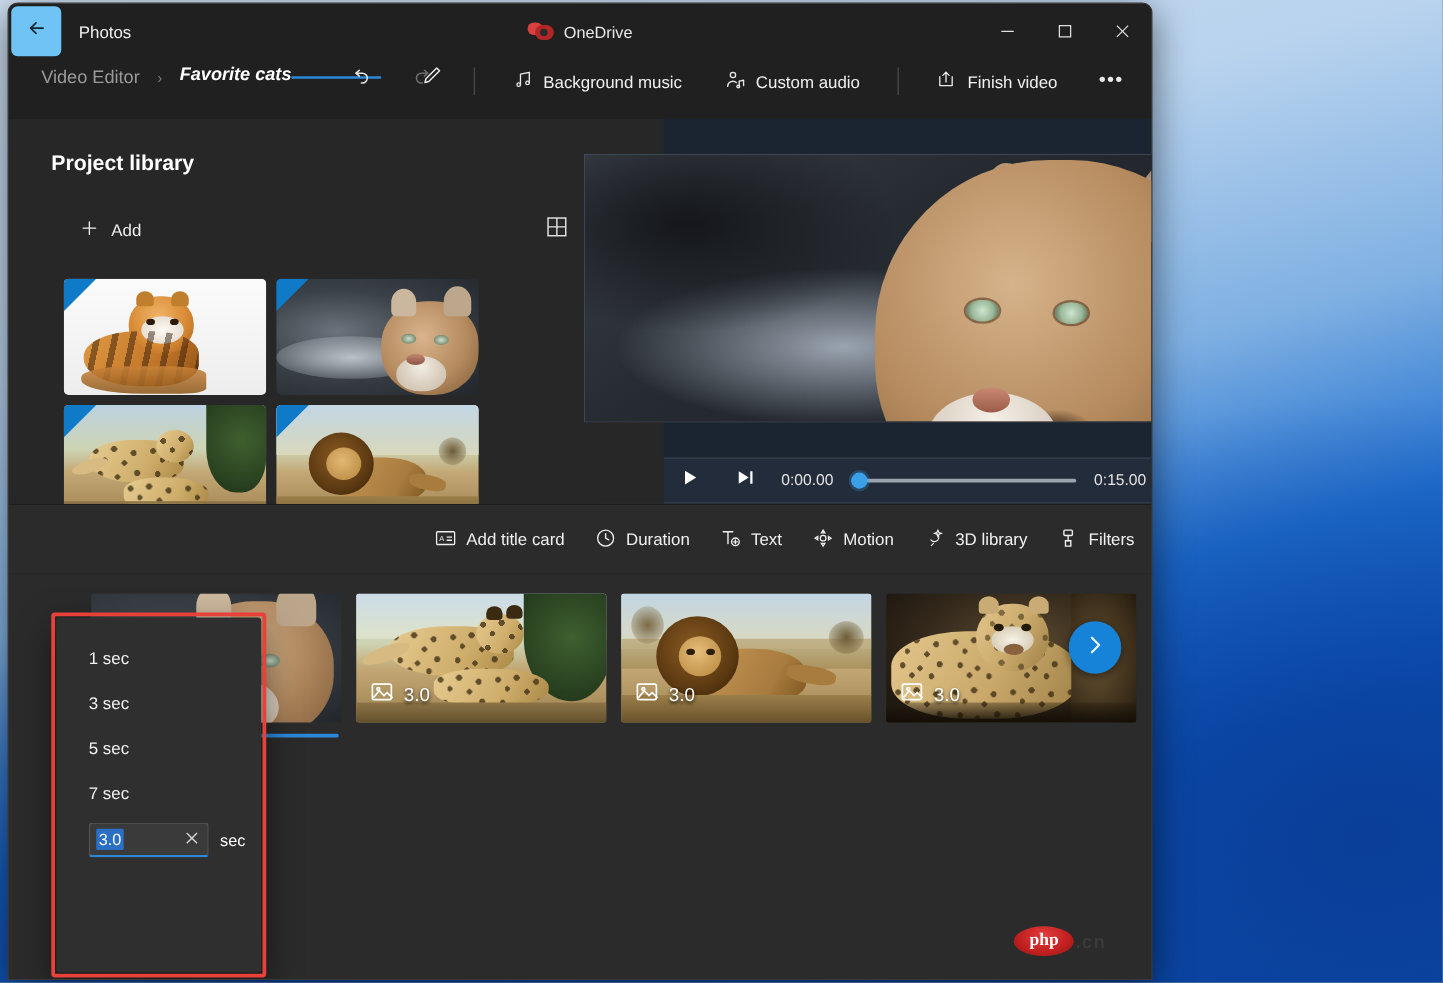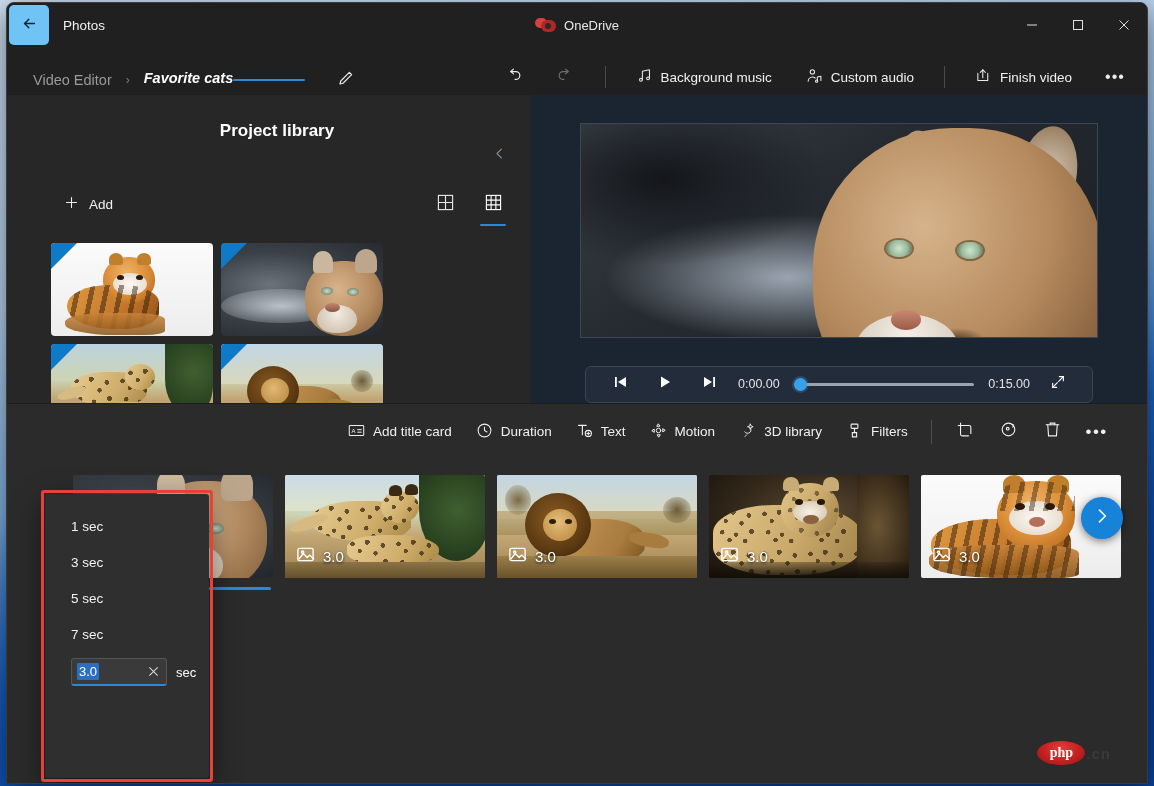--- a/index.html
+++ b/index.html
@@ -18,21 +18,21 @@
     background:
       radial-gradient(ellipse 900px 420px at 20% 100%, rgba(12,74,170,.95), rgba(12,74,170,0) 70%),
       radial-gradient(ellipse 700px 500px at 95% 85%, rgba(10,60,150,.9), rgba(10,60,150,0) 70%);
     pointer-events: none;
   }
 
   
   .app-window {
     position: absolute;
     left: 6px; top: 2px;
-    width: 1142px; height: 782px;
+    width: 916px; height: 782px;
     background: #272727;
     border-radius: 8px 8px 0 0;
     border: 1px solid #3a3a3a;
     overflow: hidden;
     display: flex; flex-direction: column;
     box-shadow: 0 8px 30px rgba(0,0,0,.55);
   }
 
   
   .titlebar {
@@ -80,21 +80,21 @@
     width: 46px; height: 44px;
     display: flex; align-items: center; justify-content: center;
     cursor: pointer;
   }
   .win-btn svg { stroke: #e0e0e0; }
 
   
   .commandbar {
     height: 48px; flex: 0 0 48px;
     background: #202020;
-    display: flex; align-items: flex-end;
+    display: flex; align-items: flex-start;
     position: relative;
   }
   .breadcrumb { display: flex; align-items: center; padding-left: 20px; gap: 4px; }
   .crumb-muted {
     color: #9a9a9a; font-size: 14.5px; cursor: pointer;
     padding: 4px 6px;
   }
   .crumb-sep { color: #7a7a7a; font-size: 12px; padding: 0 4px; }
   .crumb-active-wrap {
     display: flex; flex-direction: row; align-items: center;
@@ -132,23 +132,22 @@
 
   
   .library-pane {
     width: 524px; flex: 0 0 524px;
     background: #272727;
     display: flex; flex-direction: column;
     padding-top: 6px;
     position: relative;
   }
   .library-header {
-    display: flex; align-items: center;
+    display: flex; 
     padding: 20px 18px 0 34px;
-    flex-direction: column;
   }
   .library-title { color: #fff; font-size: 17px; font-weight: 600; }
   .collapse-btn {
     margin-left: auto; width: 28px; height: 28px;
     display: flex; align-items: center; justify-content: center;
     cursor: pointer; border-radius: 4px;
   }
 
   .library-toolbar {
     display: flex; align-items: center;

